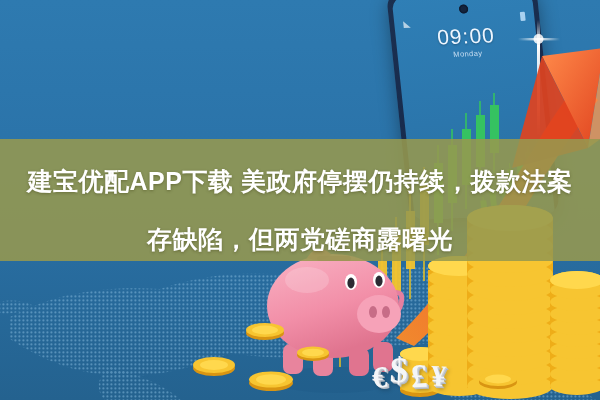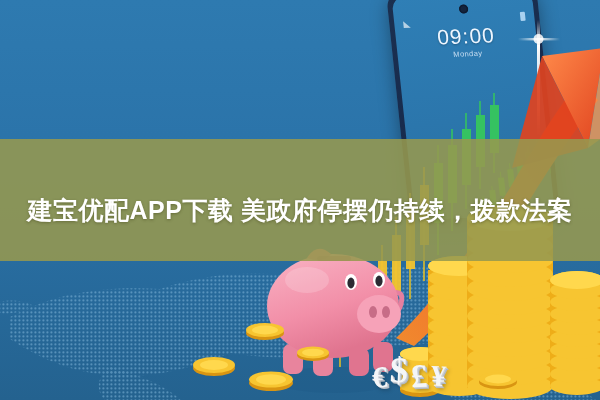--- a/index.html
+++ b/index.html
@@ -493,15 +493,16 @@
   <div class="currency">
     <span class="cur-eur">€</span>
     <span class="cur-usd">$</span>
     <span class="cur-gbp">£</span>
     <span class="cur-jpy">¥</span>
   </div>
 
   <div class="title-band"></div>
   <div class="title-text">
     <div class="title-line">建宝优配APP下载 美政府停摆仍持续，拨款法案</div>
+    <div class="title-line">存缺陷，但两党磋商露曙光</div>
   </div>
 
 </div>
 
 </body></html>

